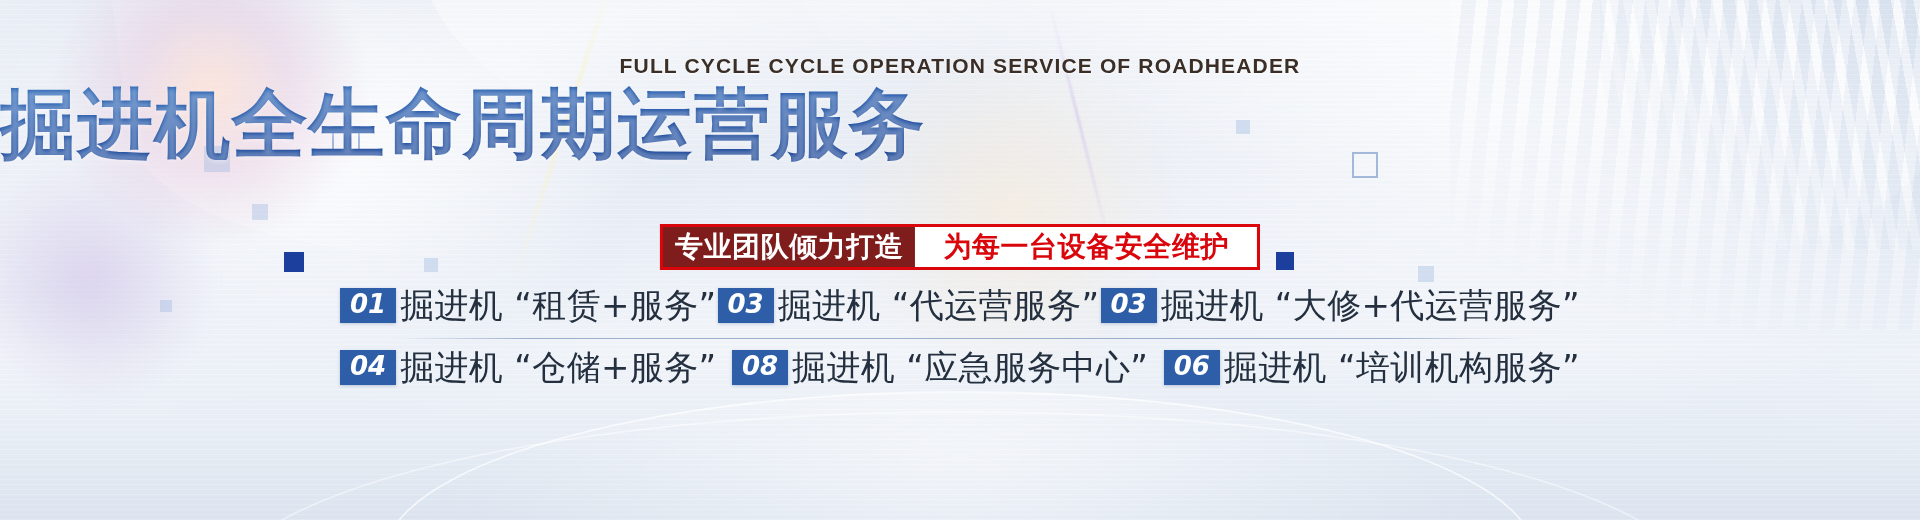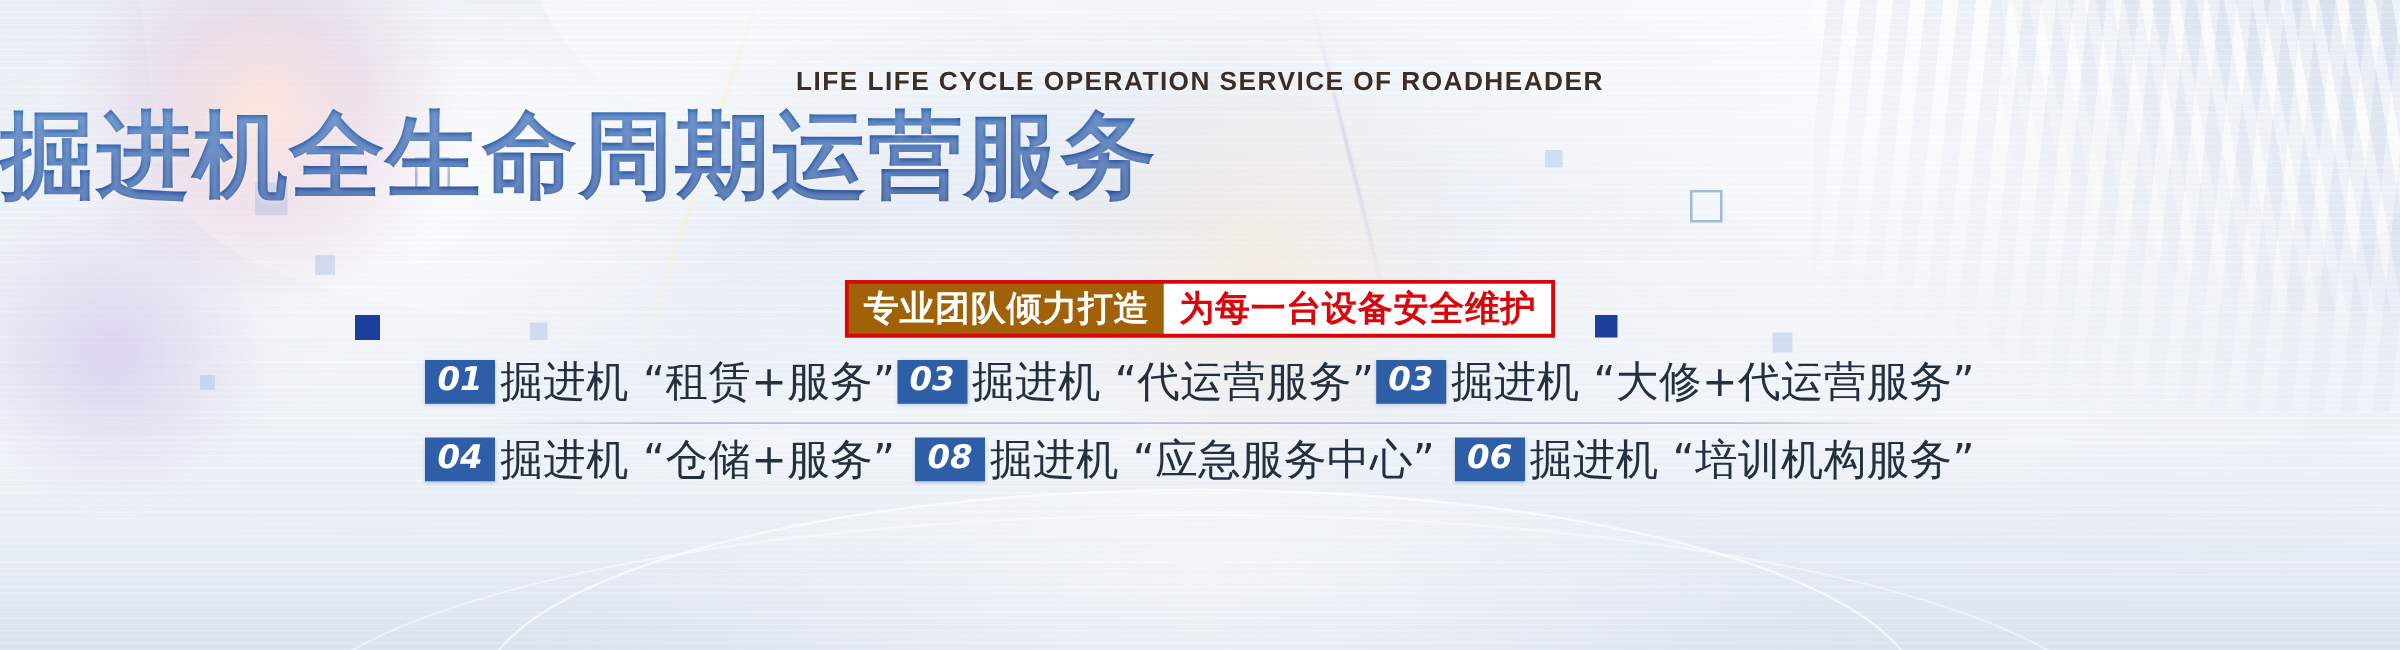--- a/index.html
+++ b/index.html
@@ -94,29 +94,29 @@
     text-shadow:0 2px 4px rgba(255,255,255,.35);
     white-space:nowrap;
   }
   .redbar{
     position:absolute;top:224px;left:50%;transform:translateX(-50%);
     display:flex;align-items:stretch;
     border:3px solid #d9060b;background:#d9060b;
     height:40px;
   }
   .redbar .seg-a{
-    background:#a16207;color:#ffffff;
+    background:#7f1d1d;color:#ffffff;
     font-size:28px;font-weight:bold;letter-spacing:.02em;
     display:flex;align-items:center;padding:0 12px;
     font-family:Liberation Mono, monospace;
   }
   .redbar .seg-b{
     background:#ffffff;color:#d9060b;
     font-size:28px;font-weight:bold;letter-spacing:.02em;
-    display:flex;align-items:center;padding:0 12px;
+    display:flex;align-items:center;padding:0 28px;
     font-family:"DejaVu Sans","Liberation Sans",sans-serif;
   }
   .svc{
     position:absolute;left:50%;transform:translateX(-50%);
     width:1240px;
   }
   .svc-row{
     display:flex;align-items:center;justify-content:center;
     height:55px;
   }
@@ -170,21 +170,21 @@
   <div class="sq sq-out" style="left:1352px;top:152px;width:22px;height:22px;"></div>
   <div class="sq sq-soft" style="left:204px;top:146px;width:26px;height:26px;"></div>
   <div class="sq sq-soft" style="left:252px;top:204px;width:16px;height:16px;"></div>
   <div class="sq sq-soft" style="left:424px;top:258px;width:14px;height:14px;"></div>
   <div class="sq sq-soft" style="left:1418px;top:266px;width:16px;height:16px;"></div>
   <div class="sq sq-soft" style="left:1236px;top:120px;width:14px;height:14px;"></div>
   <div class="sq sq-soft" style="left:160px;top:300px;width:12px;height:12px;"></div>
 
   <div class="content">
 
-    <div class="eyebrow">LIFE LIFE CYCLE OPERATION SERVICE OF ROADHEADER</div>
+    <div class="eyebrow">FULL CYCLE CYCLE OPERATION SERVICE OF ROADHEADER</div>
 
     <div class="headline">掘进机全生命周期运营服务</div>
 
     <div class="redbar">
       <div class="seg-a">专业团队倾力打造</div>
       <div class="seg-b">为每一台设备安全维护</div>
     </div>
 
     <div class="divider"></div>
 

